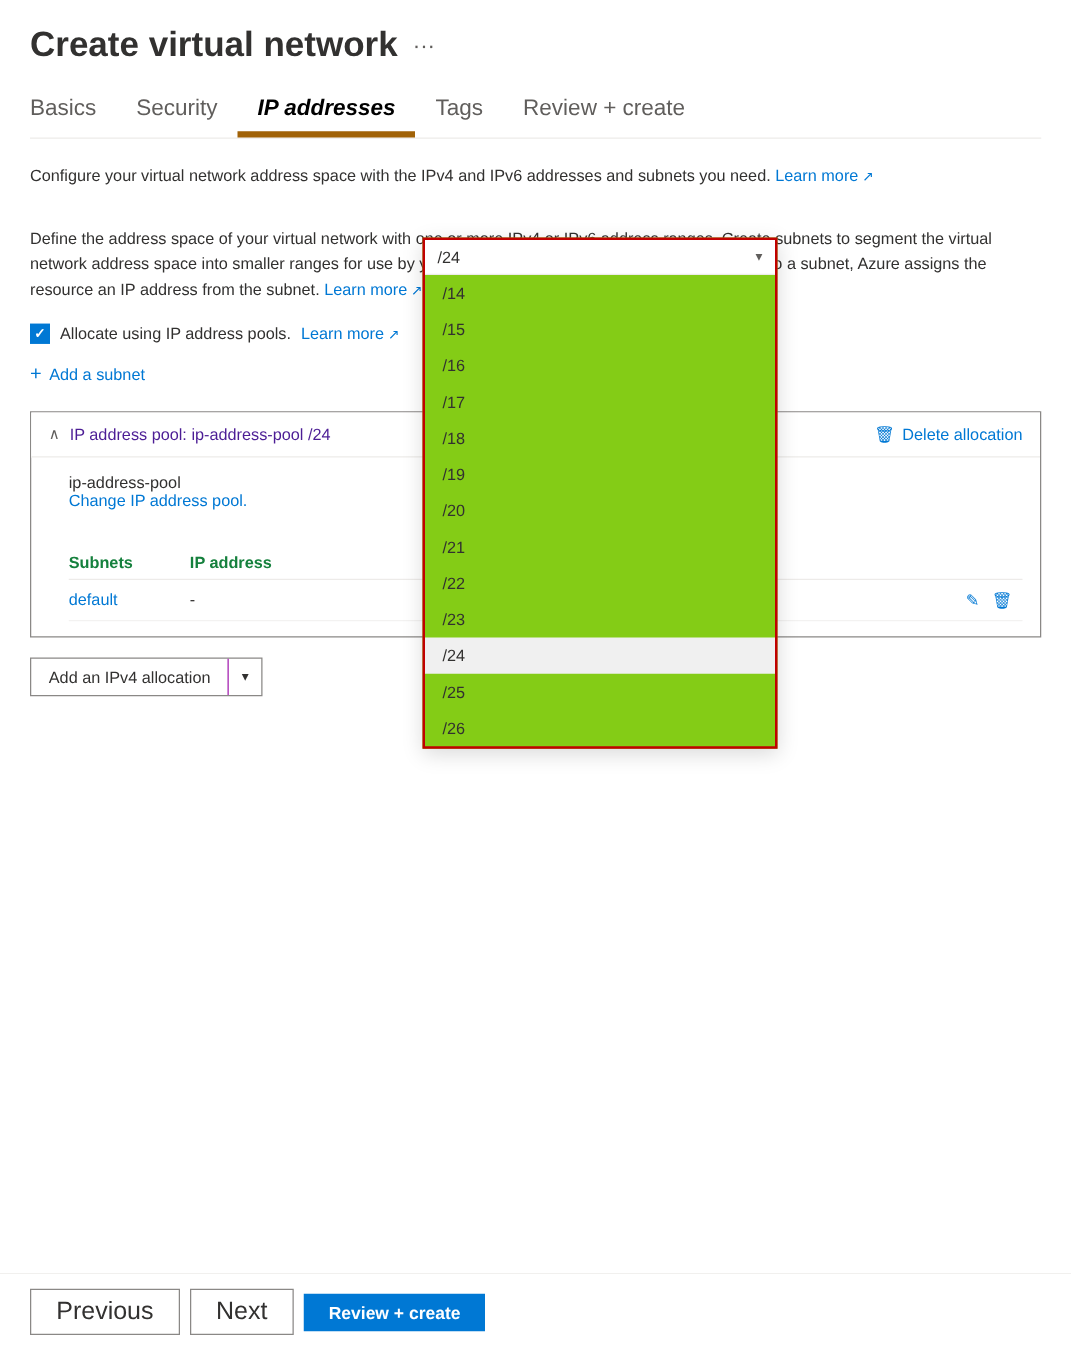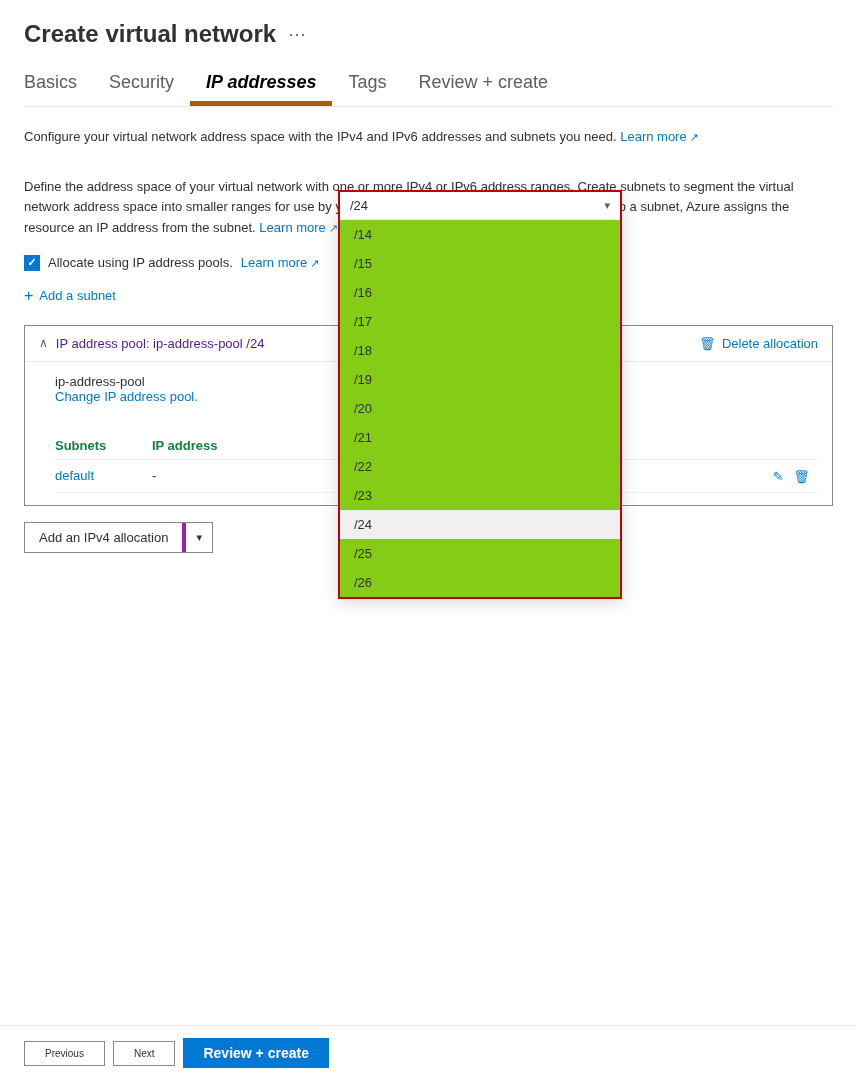--- a/index.html
+++ b/index.html
@@ -18,21 +18,21 @@
     }
 
     .page-header {
       display: flex;
       align-items: center;
       gap: 12px;
       margin-bottom: 16px;
     }
 
     .page-title {
-      font-size: 24px;
+      font-size: 28px;
       font-weight: 600;
       color: #323130;
     }
 
     .page-menu-icon {
       font-size: 18px;
       color: #605e5c;
       cursor: pointer;
     }
 
@@ -237,21 +237,21 @@
       background: #fff;
       cursor: pointer;
       font-size: 13px;
       color: #323130;
       padding: 0;
       margin-top: 4px;
     }
 
     .add-allocation-main {
       padding: 7px 14px;
-      border-right: 4px solid #a21caf;
+      border-right: 1px solid #a21caf;
     }
 
     .add-allocation-arrow {
       padding: 7px 10px;
       font-size: 11px;
     }
 
     
     .dropdown-overlay {
       position: absolute;
@@ -336,21 +336,21 @@
       display: flex;
       align-items: center;
       gap: 8px;
     }
 
     .btn-outline {
       border: 1px solid #8a8886;
       background: #fff;
       color: #323130;
       padding: 6px 20px;
-      font-size: 10px;
+      font-size: 20px;
       cursor: pointer;
     }
 
     .btn-primary {
       background: #0078d4;
       color: #fff;
       border: none;
       padding: 7px 20px;
       font-size: 14px;
       cursor: pointer;

